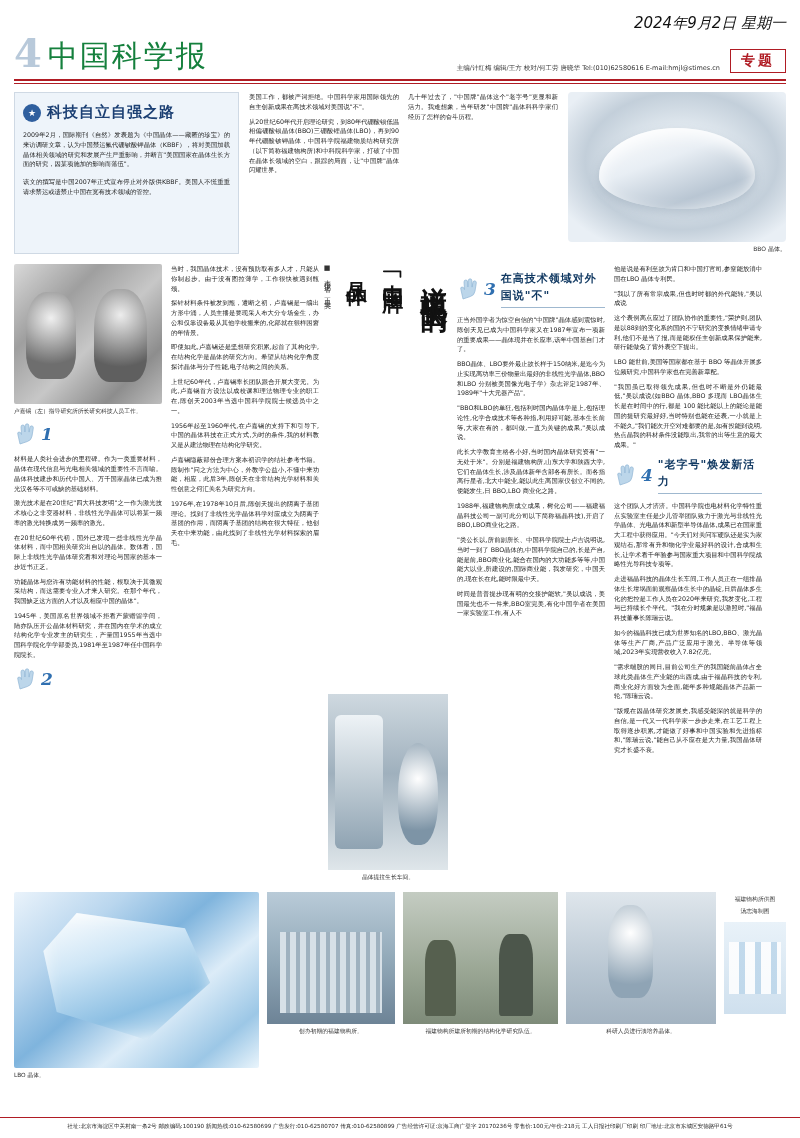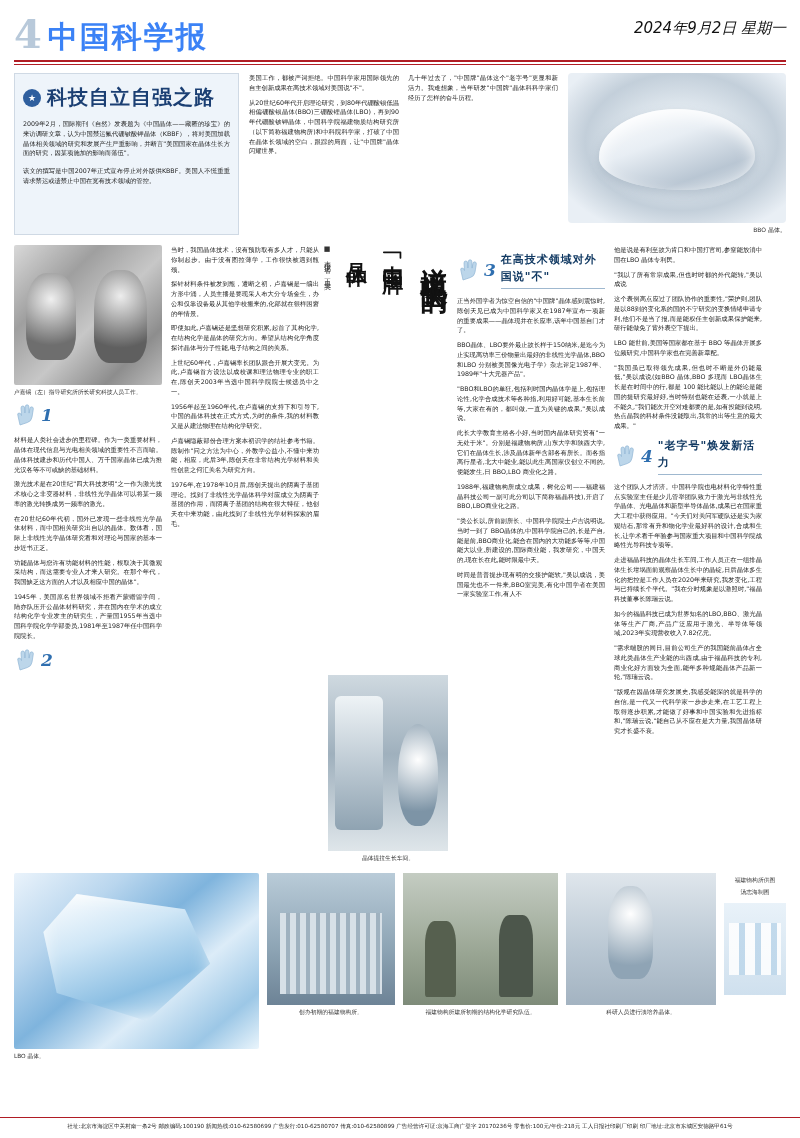--- a/index.html
+++ b/index.html
@@ -14,23 +14,23 @@
   }
   .page { position: relative; width: 800px; height: 1138px; padding: 0 14px; }
 
   
   .masthead { display:flex; align-items:flex-end; padding-top: 14px; }
   .page-num {
     font-size: 40px; color:#b8c9da; font-weight:bold; line-height:1;
     font-family:"DejaVu Serif","Liberation Serif",serif; margin-right:6px;
   }
   .logo-title {
-    font-size: 30px; font-weight:bold; letter-spacing:2px;
+    font-size: 30px; font-weight:normal; letter-spacing:2px;
     font-family:"DejaVu Serif","Liberation Serif",serif;
-    color:#3b82f6; line-height:1; padding-bottom:2px;
+    color:#15803d; line-height:1; padding-bottom:2px;
   }
   .masthead-right { margin-left:auto; text-align:right; }
   .mh-date { font-size: 15px; color:#111; margin-bottom:16px;font-style:italic; }
   .mh-credits { font-size: 6.5px; color:#333; }
   .special-tag {
     display:inline-block; border:1px solid #b01c24; color:#b01c24;
     font-size:14px; font-weight:bold; padding:2px 10px; margin-left:10px;
     letter-spacing:3px; vertical-align:bottom;
   }
   .mh-row2 { display:flex; align-items:flex-end; justify-content:flex-end; }
@@ -42,21 +42,21 @@
   .topband { display:flex; margin-top:8px; gap:10px; }
   .brandbox {
     width: 225px; border:1px solid #cfd9e4; background:#eef4fa;
     padding:10px 8px; position:relative;
   }
   .brandline { display:flex; align-items:center; gap:6px; }
   .brand-badge {
     width:18px;height:18px;border-radius:50%;background:#2f5f9e;color:#fff;
     font-size:9px;display:flex;align-items:center;justify-content:center;
   }
-  .brand-text { font-size:20px; font-weight:bold; color:#1b3f73; letter-spacing:1px; }
+  .brand-text { font-size:15px; font-weight:bold; color:#1b3f73; letter-spacing:1px; }
   .brandbox p {
     font-size:6.3px; line-height:1.55; color:#222; margin:8px 0 0 0; text-align:justify;
   }
 
   .topcols { display:flex; gap:9px; flex:1; }
   .topcol { width:150px; }
   .topcol p { font-size:6.3px; line-height:1.55; margin:0 0 5px 0; text-align:justify; color:#222; }
 
   .topphoto {
     flex:1; min-width:200px; position:relative;
@@ -225,20 +225,24 @@
 </head>
 <body>
 
 <div class="page">
 
   <div class="masthead">
     <div class="page-num">4</div>
     <div class="logo-title">中国科学报</div>
     <div class="masthead-right">
       <div class="mh-date">2024年9月2日 星期一</div>
+      <div class="mh-row2">
+        <div class="mh-credits">主编/计红梅 编辑/王方 校对/何工劳 唐晓华 Tel:(010)62580616 E-mail:hmjl@stimes.cn</div>
+        <div class="special-tag">专题</div>
+      </div>
     </div>
   </div>
   <div class="rule-red"></div>
   <div class="rule-thin"></div>
 
   <div class="topband">
     <div class="brandbox">
       <div class="brandline">
         <span class="brand-badge">★</span>
         <span class="brand-text">科技自立自强之路</span>

